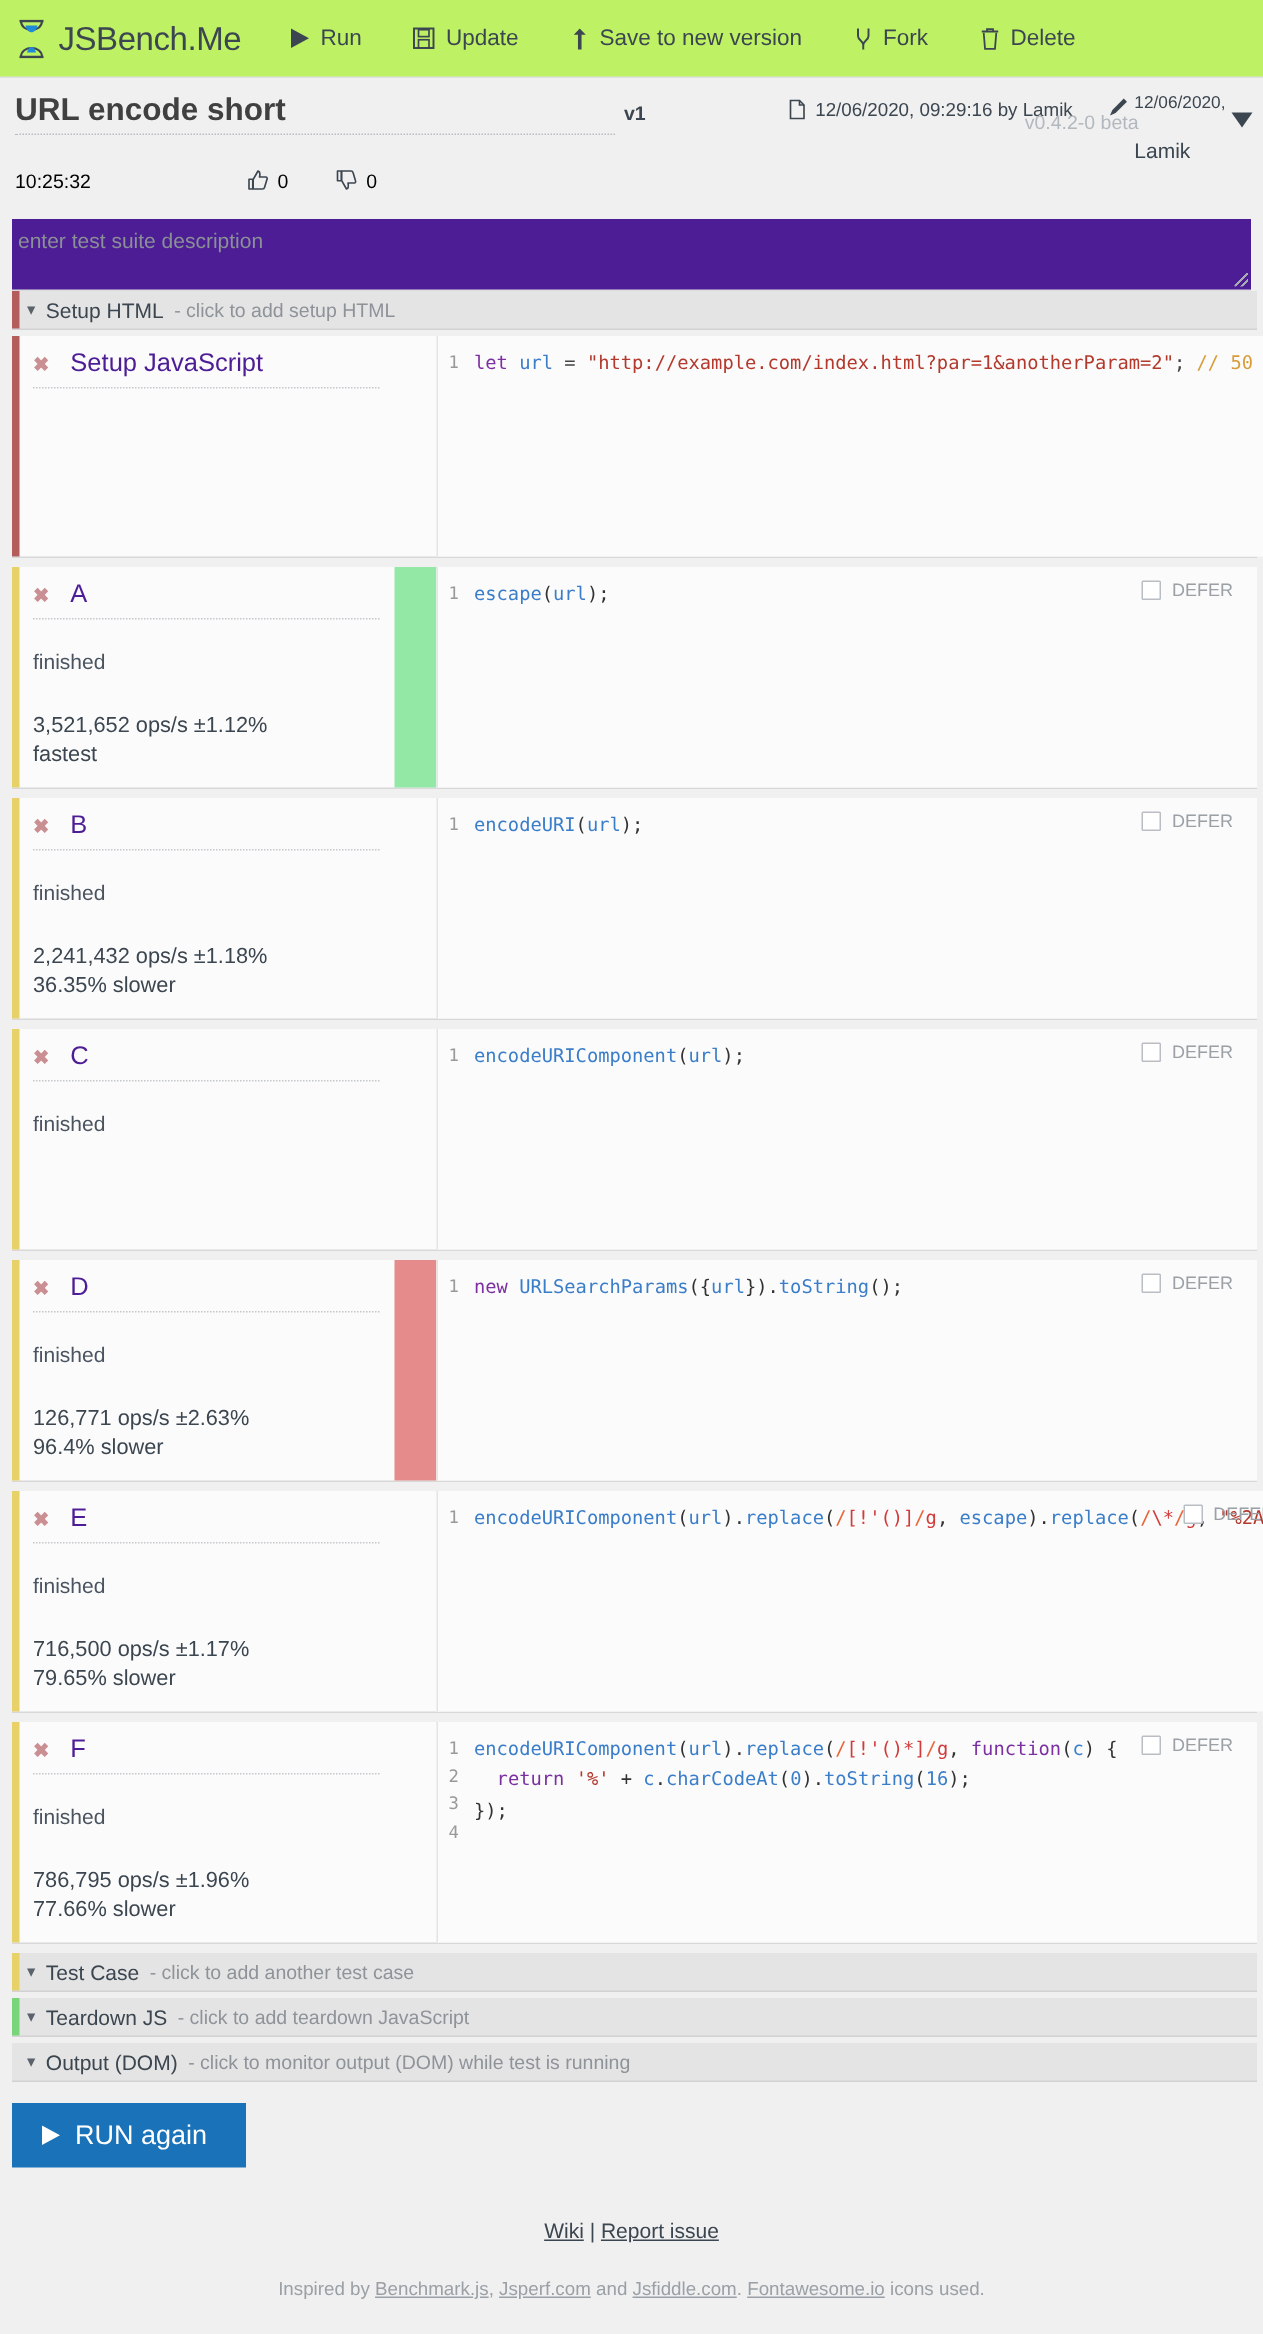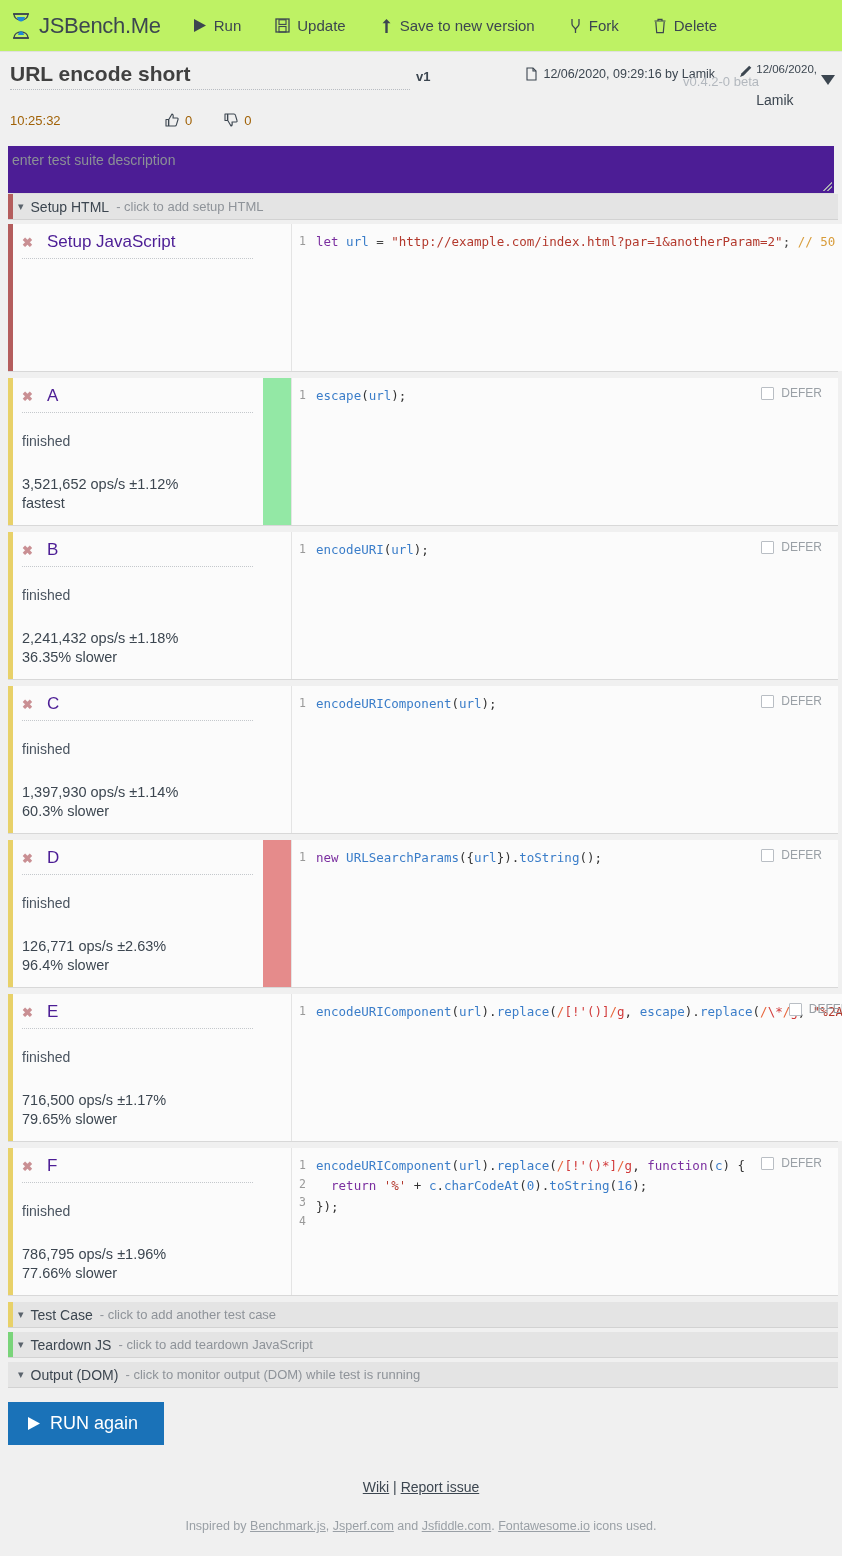--- a/index.html
+++ b/index.html
@@ -58,21 +58,21 @@
     position:absolute; right:6px; top:12px;
     display:flex; align-items:flex-start; gap:3px;
   }
   .author-dates { font-size:11.5px; color:#3c4650; line-height:1.0; }
   .author-dates .d2 { display:block; font-size:14px; margin-top:17px;}
   .caret-dn { margin-top:10px; }
 
   .meta-row {
     display:flex; align-items:center;
     padding: 10px 10px 0 10px;
-    font-size:13px; color:#a16207;
+    font-size:13px; color:#000000;
     height:34px;
   }
   .meta-time { width:155px; }
   .vote { display:flex; align-items:center; gap:6px; margin-right:32px; cursor:pointer;}
 
   .desc {
     margin: 14px 8px 0 8px;
     background: #4c1d95;
     font-size:14px; color:#8b9096;
     height:48px; padding: 6px 4px 0 4px;
@@ -343,21 +343,20 @@
         </div>
       </div>
     </div>
     <div class="panel case">
       <div class="panel-left">
         <div class="left-head">
           <span class="close-x">✖</span>
           <span class="case-name">C</span>
         </div>
         <div class="status">finished</div>
-        <div class="ops">1,397,930 ops/s ±1.14%<span class="rel">60.3% slower</span></div>
       </div>
       <div class="perfbar none"></div>
       <div class="code-wrap">
         <div class="gutter">1</div>
         <div class="code"><span class="v">encodeURIComponent</span>(<span class="v">url</span>);</div>
         <div class="defer">
           <span class="cb"></span>
           <span>DEFER</span>
         </div>
       </div>

